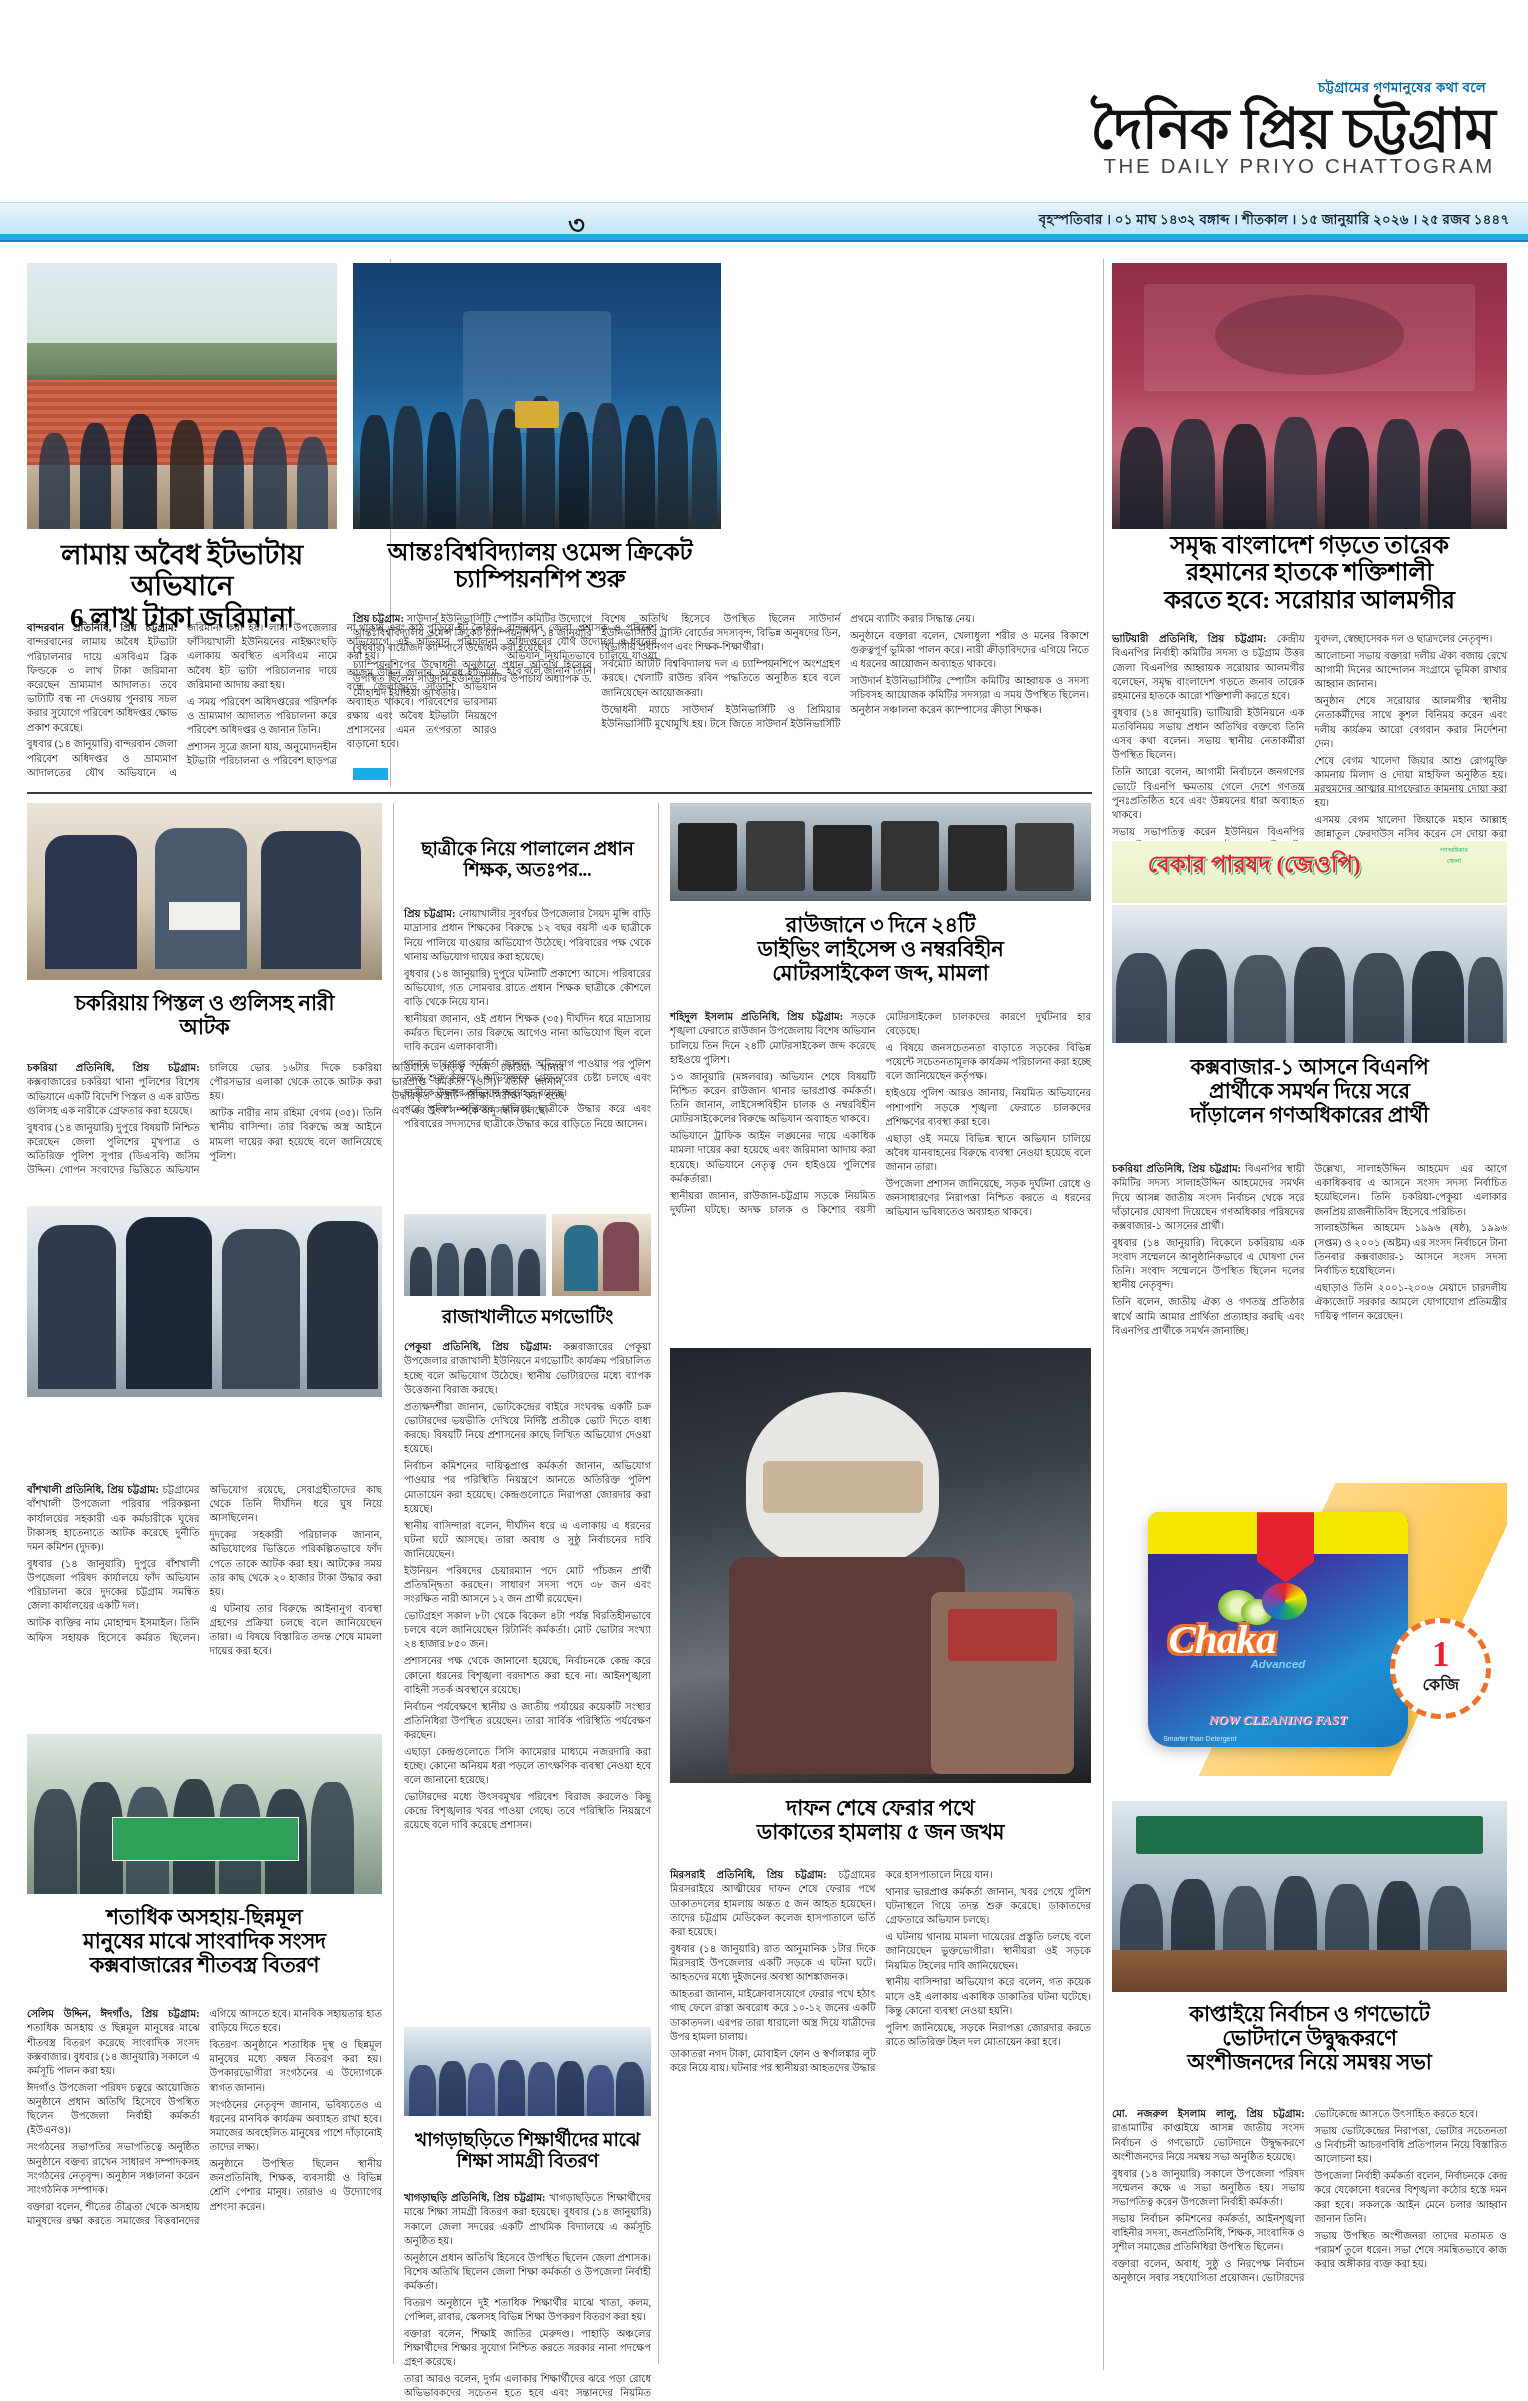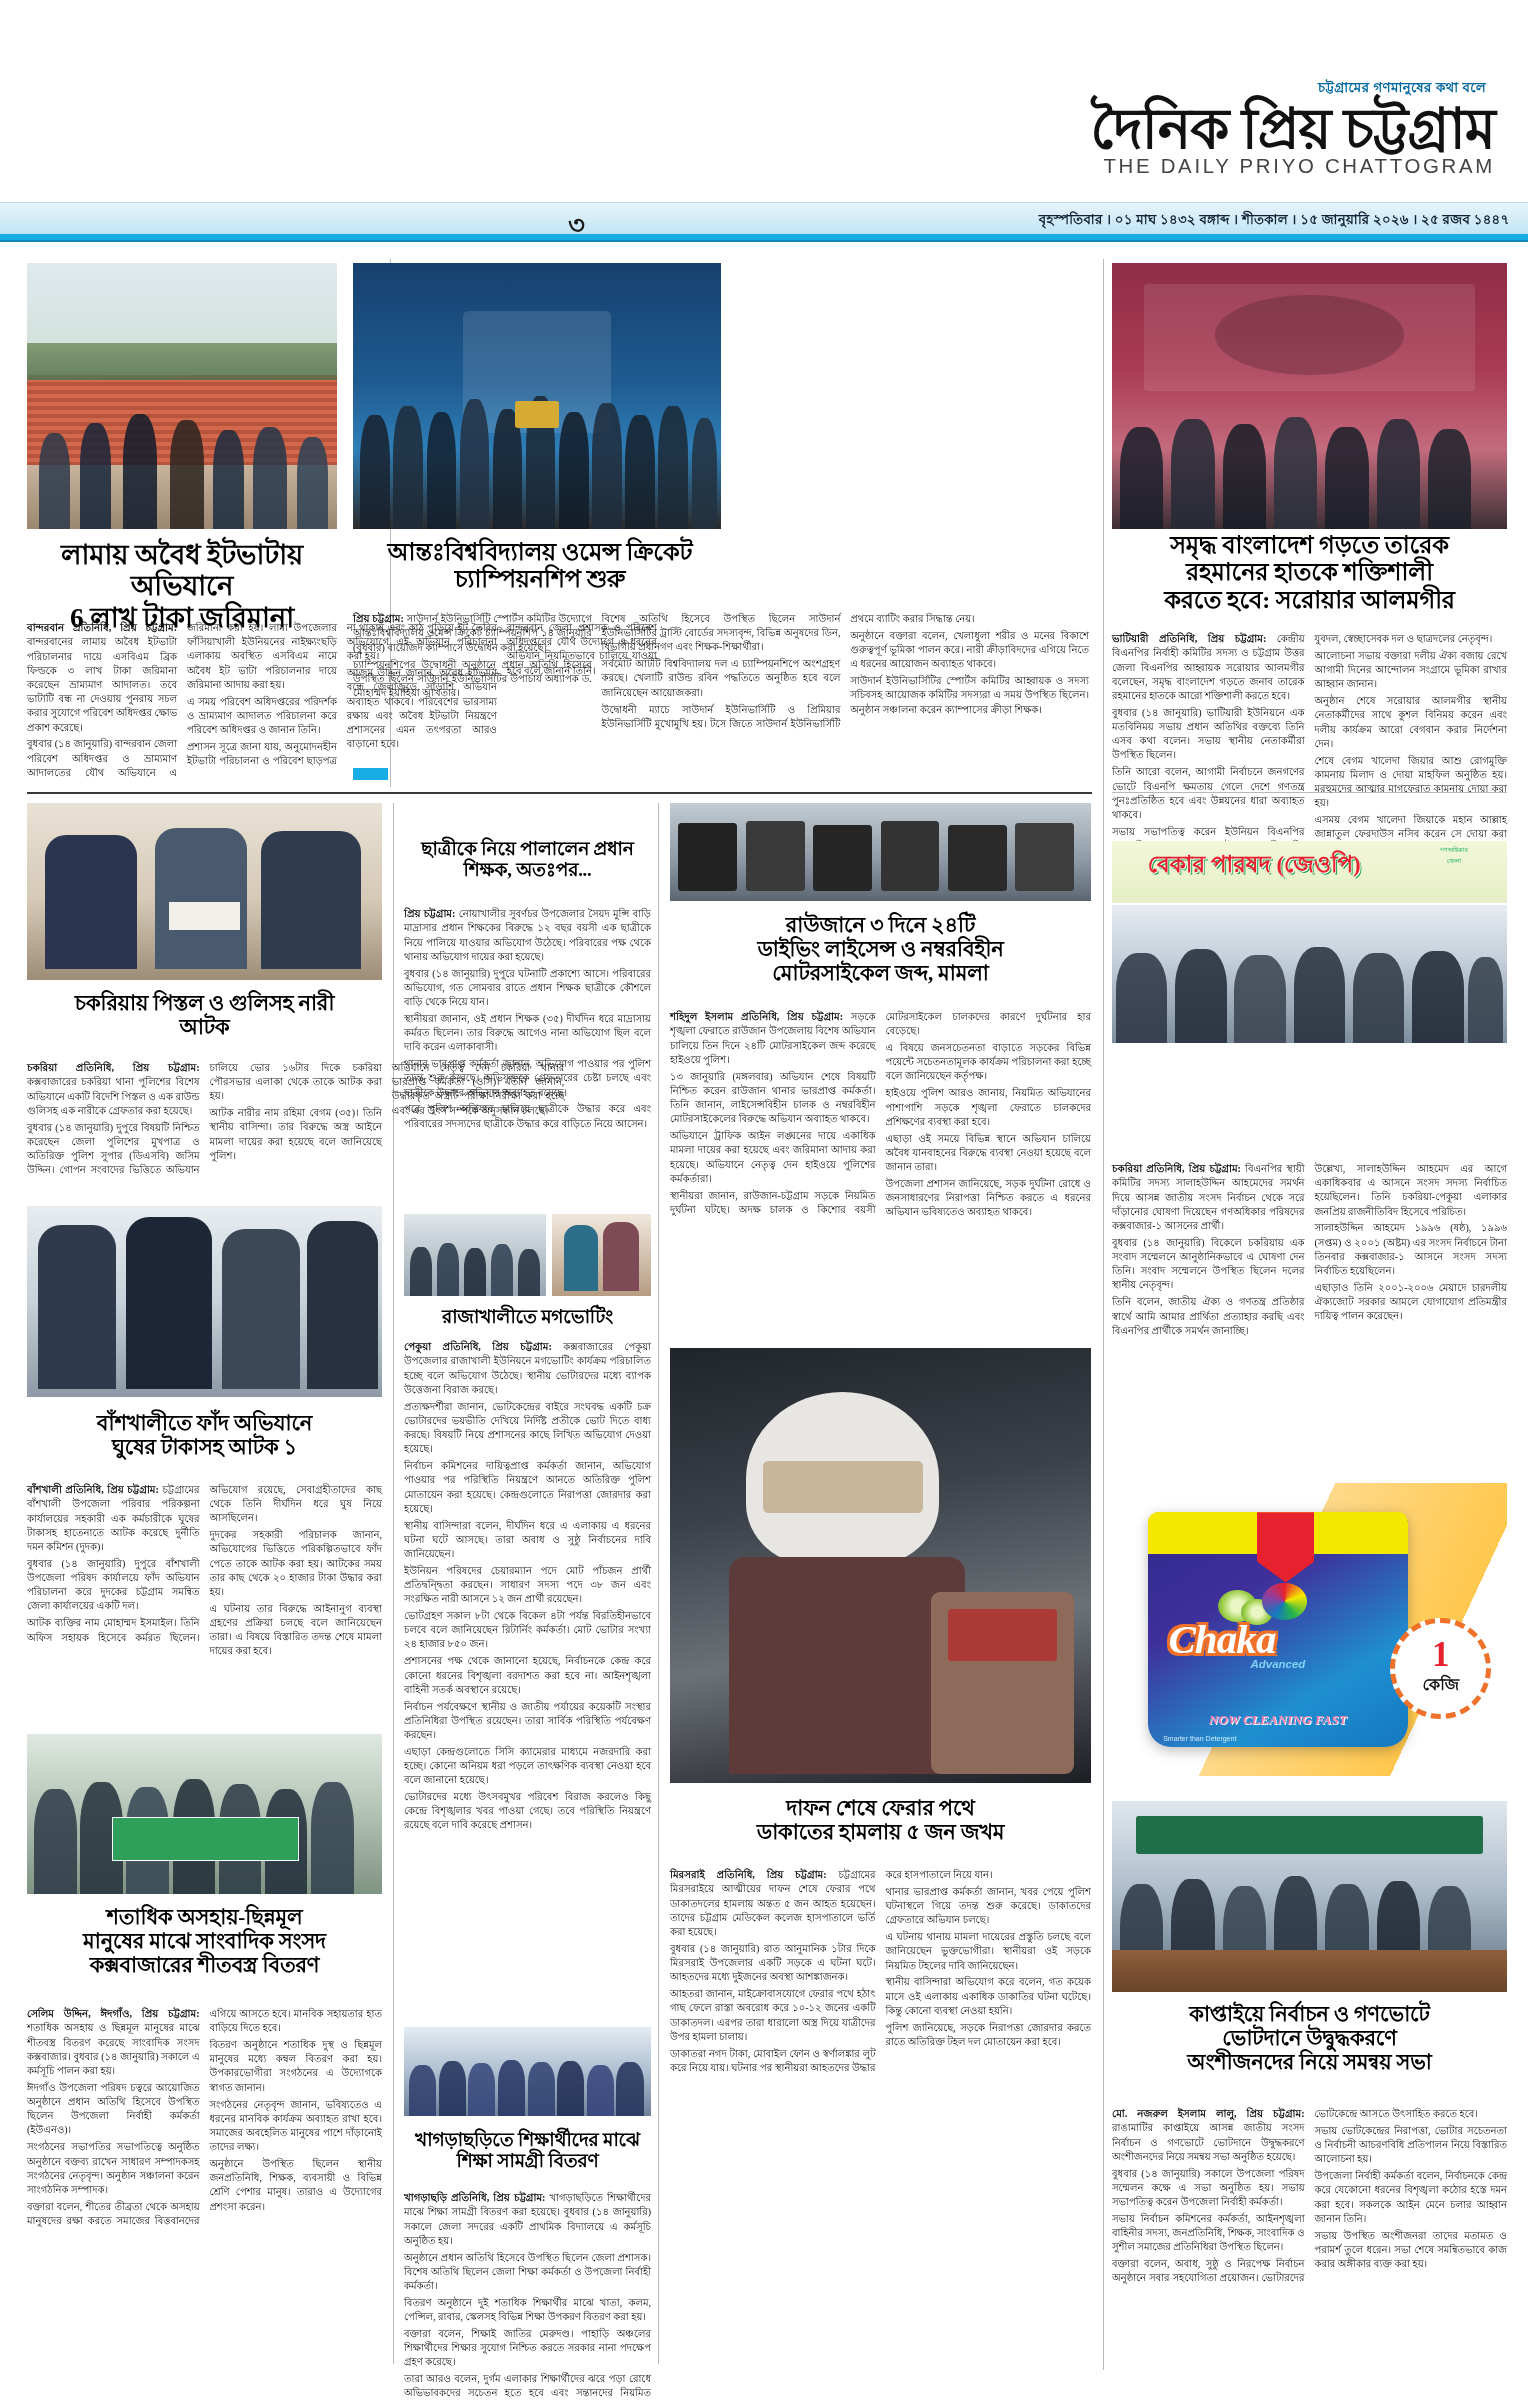--- a/index.html
+++ b/index.html
@@ -336,41 +336,42 @@
         <i style="left:1%;width:13%;height:88%;background:#2a3442;"></i>
         <i style="left:16%;width:13%;height:92%;background:#1f2835;"></i>
         <i style="left:31%;width:13%;height:86%;background:#38424f;"></i>
         <i style="left:46%;width:13%;height:94%;background:#242d3a;"></i>
         <i style="left:61%;width:13%;height:88%;background:#2c3642;"></i>
         <i style="left:76%;width:13%;height:90%;background:#1c2531;"></i>
         <i style="left:90%;width:9%;height:84%;background:#333d4a;"></i>
       </div>
     </div>
   </div>
+  <div class="col" style="left:1112px;top:1056px;width:395px;">
+    <div class="hl hl-md" style="white-space:pre-line;">কক্সবাজার-১ আসনে বিএনপি
+প্রার্থীকে সমর্থন দিয়ে সরে
+দাঁড়ালেন গণঅধিকারের প্রার্থী</div>
+  </div>
   <div class="col colsplit2 body" style="left:1112px;top:1162px;width:395px;height:306px;">
     <p><span class="byline">চকরিয়া প্রতিনিধি, প্রিয় চট্টগ্রাম:</span> <span>বিএনপির স্থায়ী কমিটির সদস্য সালাহউদ্দিন আহমেদের সমর্থন দিয়ে আসন্ন জাতীয় সংসদ নির্বাচন থেকে সরে দাঁড়ানোর ঘোষণা দিয়েছেন গণঅধিকার পরিষদের কক্সবাজার-১ আসনের প্রার্থী।</span></p>
     <p>বুধবার (১৪ জানুয়ারি) বিকেলে চকরিয়ায় এক সংবাদ সম্মেলনে আনুষ্ঠানিকভাবে এ ঘোষণা দেন তিনি। সংবাদ সম্মেলনে উপস্থিত ছিলেন দলের স্থানীয় নেতৃবৃন্দ।</p>
     <p>তিনি বলেন, জাতীয় ঐক্য ও গণতন্ত্র প্রতিষ্ঠার স্বার্থে আমি আমার প্রার্থিতা প্রত্যাহার করছি এবং বিএনপির প্রার্থীকে সমর্থন জানাচ্ছি।</p>
     <p>উল্লেখ্য, সালাহউদ্দিন আহমেদ এর আগে একাধিকবার এ আসনে সংসদ সদস্য নির্বাচিত হয়েছিলেন। তিনি চকরিয়া-পেকুয়া এলাকার জনপ্রিয় রাজনীতিবিদ হিসেবে পরিচিত।</p>
     <p>সালাহউদ্দিন আহমেদ ১৯৯৬ (ষষ্ঠ), ১৯৯৬ (সপ্তম) ও ২০০১ (অষ্টম) এর সংসদ নির্বাচনে টানা তিনবার কক্সবাজার-১ আসনে সংসদ সদস্য নির্বাচিত হয়েছিলেন।</p>
     <p>এছাড়াও তিনি ২০০১-২০০৬ মেয়াদে চারদলীয় ঐক্যজোট সরকার আমলে যোগাযোগ প্রতিমন্ত্রীর দায়িত্ব পালন করেছেন।</p>
   </div>
 
   <div class="photo g4" style="left:27px;top:1206px;width:355px;height:191px;">
     <div class="ph-inner">
       <div style="position:absolute;inset:0;background:linear-gradient(180deg,#e8edf1 0%,#c6d1d9 50%,#8d9aa5 100%);"></div>
       <div style="position:absolute;left:3%;top:10%;width:22%;height:86%;background:#2f3a4c;border-radius:23px 23px 0 0;"></div>
       <div style="position:absolute;left:28%;top:6%;width:24%;height:90%;background:#1d2636;border-radius:23px 23px 0 0;"></div>
       <div style="position:absolute;left:55%;top:12%;width:22%;height:84%;background:#3c4858;border-radius:23px 23px 0 0;"></div>
       <div style="position:absolute;left:79%;top:8%;width:20%;height:88%;background:#27313f;border-radius:23px 23px 0 0;"></div>
     </div>
-  </div>
-  <div class="col" style="left:27px;top:1412px;width:355px;">
-    <div class="hl hl-md" style="white-space:pre-line;">বাঁশখালীতে ফাঁদ অভিযানে
-ঘুষের টাকাসহ আটক ১</div>
   </div>
   <div class="col colsplit2 body" style="left:27px;top:1483px;width:355px;height:217px;">
     <p><span class="byline">বাঁশখালী প্রতিনিধি, প্রিয় চট্টগ্রাম:</span> <span>চট্টগ্রামের বাঁশখালী উপজেলা পরিবার পরিকল্পনা কার্যালয়ের সহকারী এক কর্মচারীকে ঘুষের টাকাসহ হাতেনাতে আটক করেছে দুর্নীতি দমন কমিশন (দুদক)।</span></p>
     <p>বুধবার (১৪ জানুয়ারি) দুপুরে বাঁশখালী উপজেলা পরিষদ কার্যালয়ে ফাঁদ অভিযান পরিচালনা করে দুদকের চট্টগ্রাম সমন্বিত জেলা কার্যালয়ের একটি দল।</p>
     <p>আটক ব্যক্তির নাম মোহাম্মদ ইসমাইল। তিনি অফিস সহায়ক হিসেবে কর্মরত ছিলেন। অভিযোগ রয়েছে, সেবাগ্রহীতাদের কাছ থেকে তিনি দীর্ঘদিন ধরে ঘুষ নিয়ে আসছিলেন।</p>
     <p>দুদকের সহকারী পরিচালক জানান, অভিযোগের ভিত্তিতে পরিকল্পিতভাবে ফাঁদ পেতে তাকে আটক করা হয়। আটকের সময় তার কাছ থেকে ২০ হাজার টাকা উদ্ধার করা হয়।</p>
     <p>এ ঘটনায় তার বিরুদ্ধে আইনানুগ ব্যবস্থা গ্রহণের প্রক্রিয়া চলছে বলে জানিয়েছেন তারা। এ বিষয়ে বিস্তারিত তদন্ত শেষে মামলা দায়ের করা হবে।</p>
   </div>
 
   <div class="photo g8" style="left:404px;top:1214px;width:142px;height:82px;">

